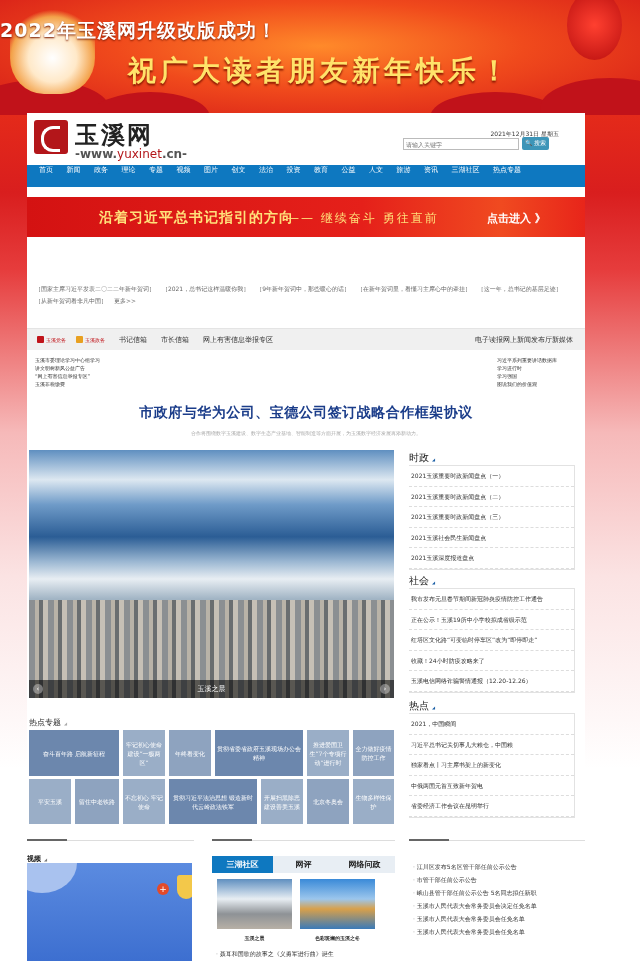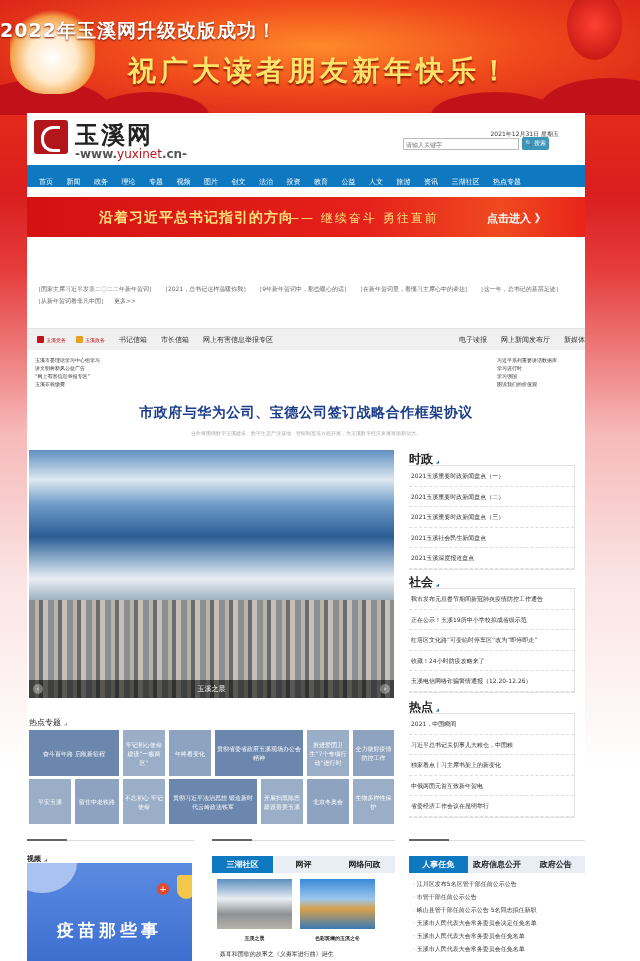--- a/index.html
+++ b/index.html
@@ -14,45 +14,45 @@
 .wrap{position:absolute;left:27px;top:113px;width:558px;height:680px;background:#fff}
 .header{position:absolute;left:0;top:0;width:558px;height:50px}
 .logo{position:absolute;left:7px;top:7px;width:34px;height:34px;background:#b3161a;border-radius:3px}
 .logo:after{content:"";position:absolute;left:7px;top:6px;width:16px;height:20px;border:3px solid #fff;border-right:none;border-radius:12px 0 0 12px}
 .logo-text{position:absolute;left:48px;top:6px;font-family:"DejaVu Serif",serif;font-size:24px;font-weight:bold;color:#222;letter-spacing:2px}
 .logo-url{position:absolute;left:48px;top:34px;font-size:12px;color:#555}
 .logo-url span{color:#b3161a}
 .date{position:absolute;right:26px;top:17px;font-size:6px;color:#333}
 .search{position:absolute;left:376px;top:25px;width:116px;height:12px;border:1px solid #bbb;font-size:6px;color:#888;padding-left:2px;line-height:10px;font-family:inherit;background:#fff}
 .search-btn{position:absolute;left:495px;top:24px;width:27px;height:13px;background:#3d95b8;color:#fff;font-size:6px;border:none;border-radius:2px;line-height:13px;text-align:center}
-.nav{position:absolute;left:0;top:52px;width:558px;height:22px;background:#0e78c0;display:flex;align-items:flex-end;padding-left:12px}
+.nav{position:absolute;left:0;top:52px;width:558px;height:22px;background:#0e78c0;display:flex;align-items:flex-start;padding-left:12px}
 .nav a{color:#fff;font-size:7px;text-decoration:none;margin-right:13.5px;white-space:nowrap}
 .redbar{position:absolute;left:0;top:84px;width:558px;height:40px;background:linear-gradient(90deg,#d41212,#e5201a 60%,#f04a20 85%,#e8251a);overflow:hidden}
 .redbar .s1{position:absolute;left:72px;top:12px;font-size:14px;font-weight:bold;color:#ffe07a;letter-spacing:1px}
 .redbar .s2{position:absolute;left:260px;top:13px;font-size:12px;color:#ffe07a;letter-spacing:2px}
 .redbar .s3{position:absolute;left:460px;top:14px;font-size:11px;color:#fff;font-weight:bold}
 .headline{position:absolute;left:0;top:141px;width:558px;text-align:center;font-size:15px;font-weight:bold;color:#d41515;letter-spacing:1px}
 .sublinks{position:absolute;left:8px;top:170px;width:545px;font-size:6px;color:#666;line-height:12px}
 .sublinks span{margin-right:5px}
 .graybar{position:absolute;left:0;top:215px;width:558px;height:22px;background:#f0f0f0;border-top:1px solid #e4e4e4;display:flex;align-items:center;font-size:7px;color:#333}
 .graybar .b{display:inline-flex;align-items:center;margin-left:10px;color:#c0141a;font-size:5px}
 .graybar .b i{display:inline-block;width:7px;height:7px;background:#c0141a;margin-right:2px;border-radius:1px}
 .graybar .lk{margin-left:14px}
-.graybar .rt{margin-left:auto;display:flex;gap:14px;padding-right:0}
+.graybar .rt{margin-left:auto;display:flex;gap:0;padding-right:12px}
 .leftsmall{position:absolute;left:8px;top:243px;width:88px;font-size:5px;color:#333;line-height:8px}
 .studybar{position:absolute;left:101px;top:243px;width:357px;height:36px;background:#e0101a;color:#ffe07a;font-size:14px;font-weight:bold;text-align:center;line-height:36px;letter-spacing:1px}
 .rightsmall{position:absolute;left:470px;top:243px;width:85px;font-size:5px;color:#333;line-height:8px}
 .title2{position:absolute;left:0;top:291px;width:558px;text-align:center;font-size:14px;font-weight:bold;color:#1b3d8a;letter-spacing:0.5px}
 .summary{position:absolute;left:0;top:317px;width:558px;text-align:center;font-size:5px;color:#aaa}
 .photo{position:absolute;left:2px;top:337px;width:365px;height:248px;overflow:hidden;background:linear-gradient(180deg,#5f8fc0 0%,#dde8f1 12%,#6f9bc8 22%,#2b5d95 35%,#9bb7d2 45%,#e8eef3 52%,#a2b5c5 60%,#7e8a93 70%,#5c6368 85%,#3c4348 100%)}
 .photo .city{position:absolute;left:0;top:150px;width:365px;height:98px;background:repeating-linear-gradient(90deg,#8b8f92 0 6px,#b9b3a8 6px 10px,#6a6e70 10px 14px,#c6c0b6 14px 19px)}
 .photo .caption{position:absolute;left:0;bottom:0;width:365px;height:18px;background:rgba(0,0,0,0.55);color:#fff;font-size:7px;text-align:center;line-height:18px}
 .photo .arr{position:absolute;bottom:4px;width:10px;height:10px;border-radius:50%;background:rgba(255,255,255,0.35);color:#fff;font-size:7px;line-height:10px;text-align:center}
 .side{position:absolute;left:382px;width:166px}
-.side .h{font-size:12px;font-weight:bold;color:#222;height:14px}
+.side .h{font-size:10px;font-weight:normal;color:#222;height:14px}
 .side .h:after{content:"◢";font-size:4px;color:#1b5fa5;margin-left:3px}
 .side ul{list-style:none;border:1px solid #e2e2e2;border-left:none}
 .side li{font-size:6px;color:#333;height:20.5px;line-height:20px;border-bottom:1px dashed #ddd;padding-left:2px;white-space:nowrap;overflow:hidden}
 .topics-h{position:absolute;left:2px;top:604px;font-size:8px;font-weight:normal;color:#222}
 .topics-h:after{content:"◢";font-size:4px;color:#aaa;margin-left:3px}
 .tile{position:absolute;background:#9aaec7;color:#fff;font-size:6px;display:flex;align-items:center;justify-content:center;text-align:center;line-height:9px;padding:2px;font-family:"DejaVu Serif",serif}
 .tile.d{background:#6c87ad}
 .tile.m{background:#8ea3bf}
 .sec{position:absolute;top:727px}
 .sec .topline{position:absolute;left:0;top:0;height:1px;background:#ddd}
@@ -225,21 +225,20 @@
   <div class="tile m" style="left:280px;top:666px;width:42px;height:45px">北京冬奥会</div>
   <div class="tile" style="left:326px;top:666px;width:41px;height:45px">生物多样性保护</div>
 
   <div class="sec" style="left:0;width:167px">
     <div class="topline" style="width:167px"></div>
     <div class="video-h">视频</div>
     <div class="video">
       <div class="bub"></div>
       <div class="cross">+</div>
       <div class="shield"></div>
-      <div class="txt">疫苗那些事</div>
     </div>
   </div>
 
   <div class="sec" style="left:185px;width:183px">
     <div class="topline" style="width:183px"></div>
     <div style="position:absolute;top:16px;left:0;width:183px">
       <div class="tabs">
         <div class="on">三湖社区</div>
         <div>网评</div>
         <div>网络问政</div>
@@ -256,25 +255,20 @@
       </div>
       <ul class="list2">
         <li>聂耳和国歌的故事之《义勇军进行曲》诞生</li>
       </ul>
     </div>
   </div>
 
   <div class="sec" style="left:382px;width:176px">
     <div class="topline" style="width:176px"></div>
     <div style="position:absolute;top:16px;left:0;width:176px">
-      <div class="tabs">
-        <div class="on">人事任免</div>
-        <div>政府信息公开</div>
-        <div>政府公告</div>
-      </div>
       <ul class="list2" style="padding-top:4px">
         <li>江川区发布5名区管干部任前公示公告</li>
         <li>市管干部任前公示公告</li>
         <li>峨山县管干部任前公示公告 5名同志拟任新职</li>
         <li>玉溪市人民代表大会常务委员会决定任免名单</li>
         <li>玉溪市人民代表大会常务委员会任免名单</li>
         <li>玉溪市人民代表大会常务委员会任免名单</li>
       </ul>
     </div>
   </div>

